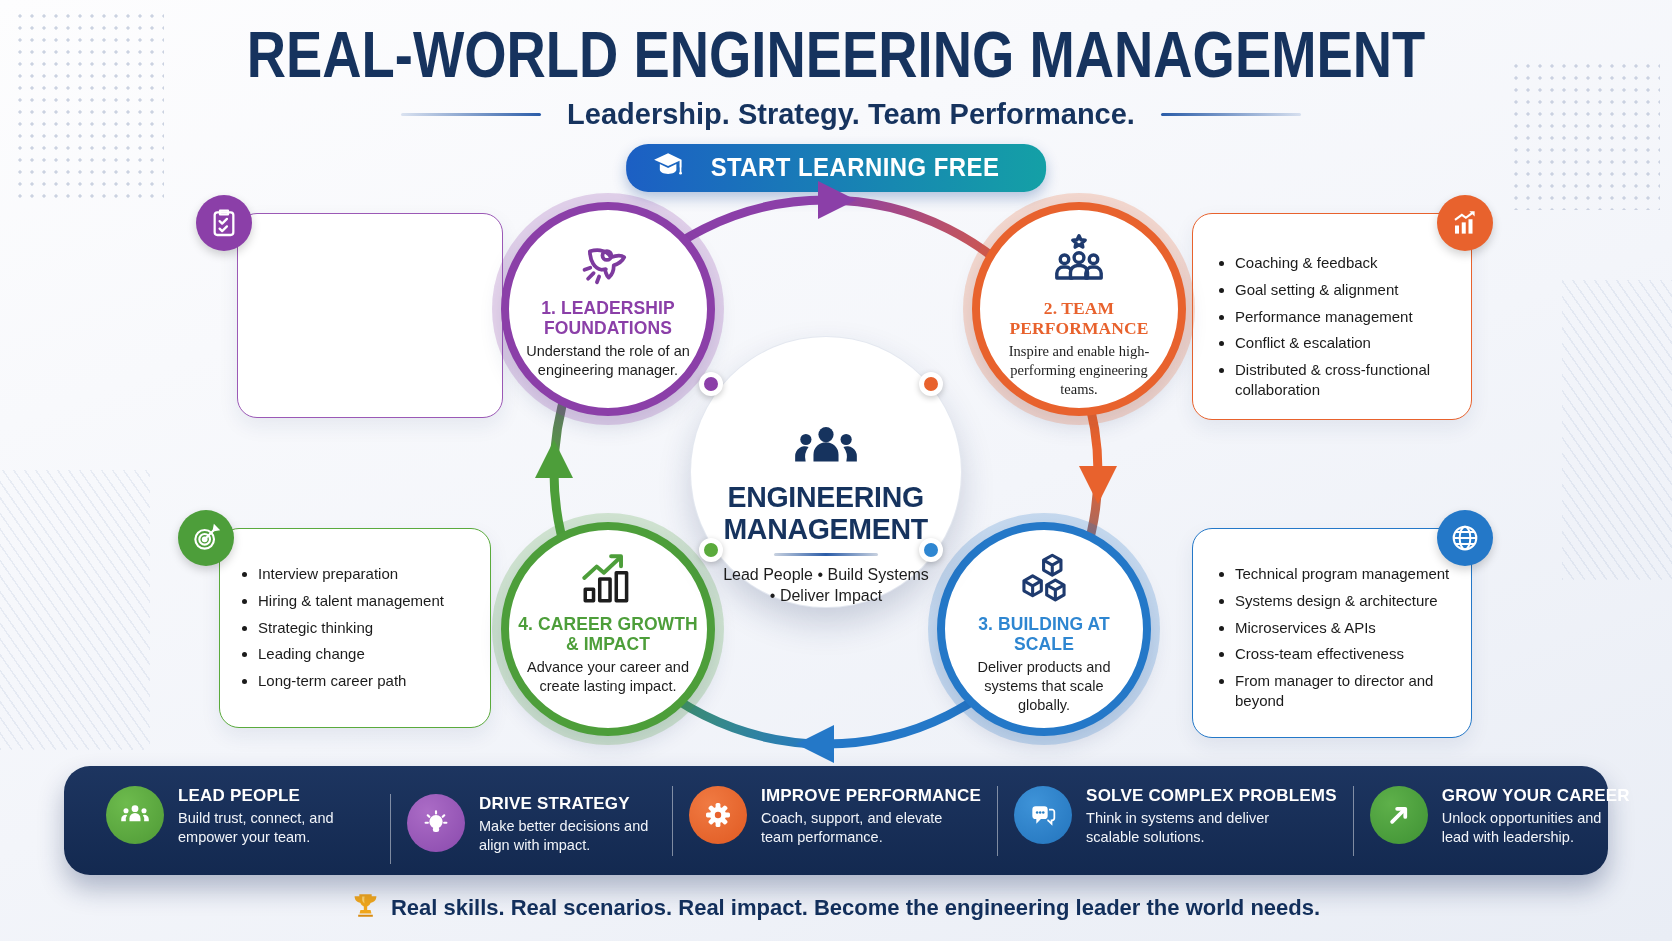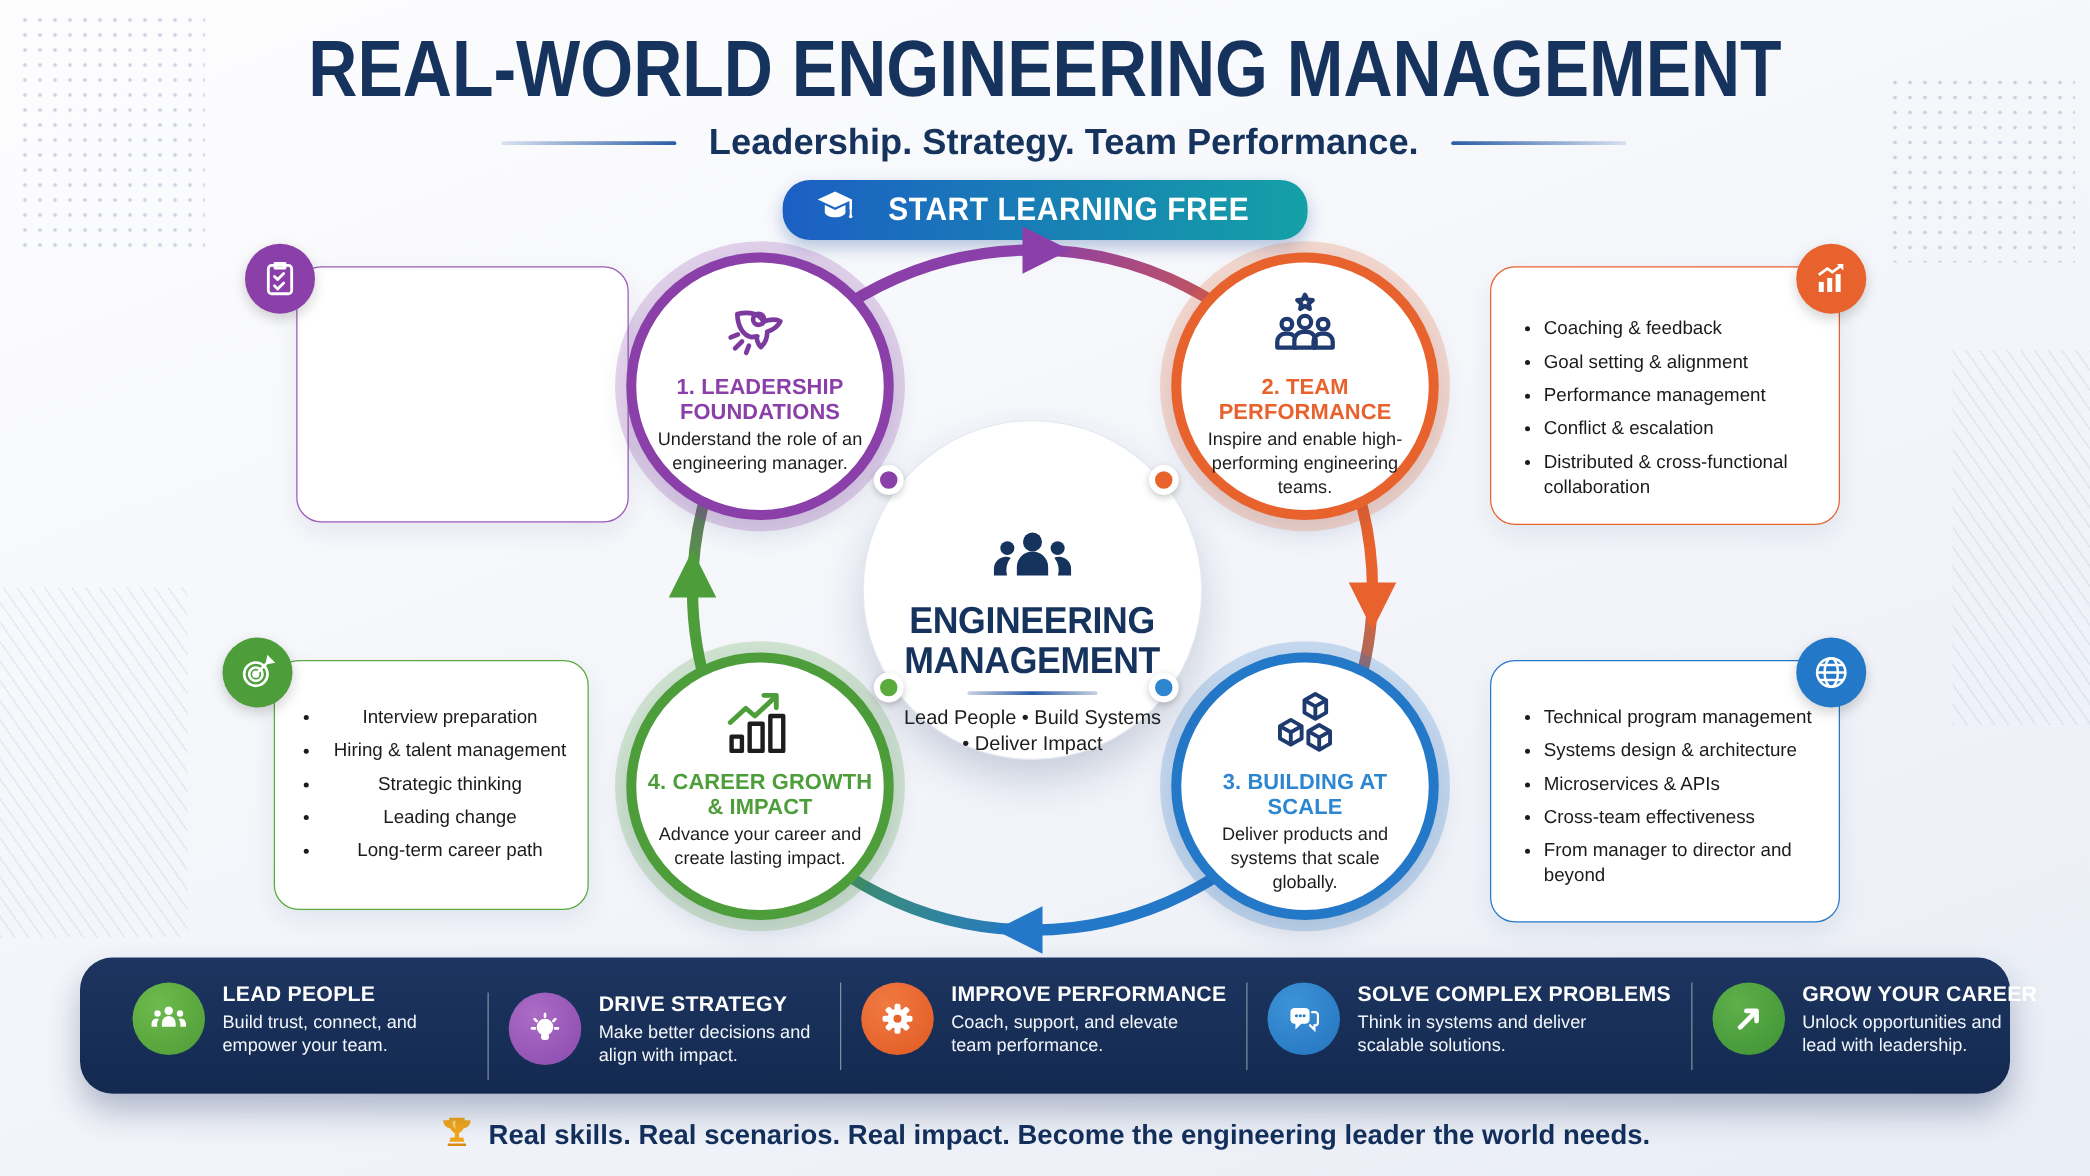--- a/index.html
+++ b/index.html
@@ -48,21 +48,21 @@
   .stage{
     position:absolute;width:214px;height:214px;border-radius:50%;
     background:#fff;z-index:3;display:flex;flex-direction:column;align-items:center;
     text-align:center;padding-top:20px;
   }
   .stage .stage-icon{margin-bottom:2px;}
   .stage-title{font-size:17.5px;font-weight:800;line-height:1.15;letter-spacing:.1px;}
   .stage-desc{font-size:14.5px;color:#1d1d1d;line-height:1.3;width:172px;margin-top:4px;}
   #stage-1{left:501px;top:202px;border:8px solid #8b3fa8;box-shadow:0 0 0 9px rgba(139,63,168,.22),0 10px 22px rgba(30,50,100,.15);}
   #stage-1 .stage-title{color:#8b3fa8;}
-  #stage-2{left:937px;top:202px;border:8px solid #e8622d;box-shadow:0 0 0 9px rgba(232,98,45,.22),0 10px 22px rgba(30,50,100,.15);}
+  #stage-2{left:972px;top:202px;border:8px solid #e8622d;box-shadow:0 0 0 9px rgba(232,98,45,.22),0 10px 22px rgba(30,50,100,.15);font-family:Liberation Serif, serif;}
   #stage-2 .stage-title{color:#e8622d;}
   #stage-3{left:937px;top:522px;border:8px solid #2478c8;box-shadow:0 0 0 9px rgba(36,120,200,.22),0 10px 22px rgba(30,50,100,.15);}
   #stage-3 .stage-title{color:#2e86d1;}
   #stage-4{left:501px;top:522px;border:8px solid #4d9e3a;box-shadow:0 0 0 9px rgba(77,158,58,.22),0 10px 22px rgba(30,50,100,.15);}
   #stage-4 .stage-title{color:#4d9e3a;}
 
   
   #center-circle{
     position:absolute;left:691px;top:337px;width:270px;height:270px;border-radius:50%;
     background:#fff;z-index:4;display:flex;flex-direction:column;align-items:center;
@@ -81,21 +81,21 @@
 
   
   .callout{
     position:absolute;background:#fff;border-radius:20px;z-index:2;
     box-shadow:0 8px 20px rgba(30,50,100,.08);
   }
   .callout ul{margin:0;padding-left:22px;}
   .callout li{font-size:15px;color:#1b1b1b;line-height:1.32;margin:7px 0;}
   #callout-1{left:237px;top:213px;width:266px;height:205px;border:1.5px solid #9b59b6;padding:26px 10px 10px 16px;}
   #callout-2{left:1192px;top:213px;width:280px;height:207px;border:1.5px solid #e8622d;padding:32px 18px 10px 20px;}
-  #callout-3{left:219px;top:528px;width:252px;height:200px;border:1.5px solid #5aaa3c;padding:28px 8px 10px 16px;text-align:center;}
+  #callout-3{left:219px;top:528px;width:272px;height:200px;border:1.5px solid #5aaa3c;padding:28px 8px 10px 16px;}
   #callout-4{left:1192px;top:528px;width:280px;height:210px;border:1.5px solid #2478c8;padding:28px 10px 10px 20px;}
   .callout-icon{
     position:absolute;width:56px;height:56px;border-radius:50%;
     display:flex;align-items:center;justify-content:center;
     box-shadow:0 4px 10px rgba(0,0,0,.18);
   }
   .callout-icon.left{left:-42px;top:-19px;}
   .callout-icon.right{right:-22px;top:-19px;}
   #callout-1 .callout-icon{background:#8b3fa8;}
   #callout-2 .callout-icon{background:#e8622d;}

